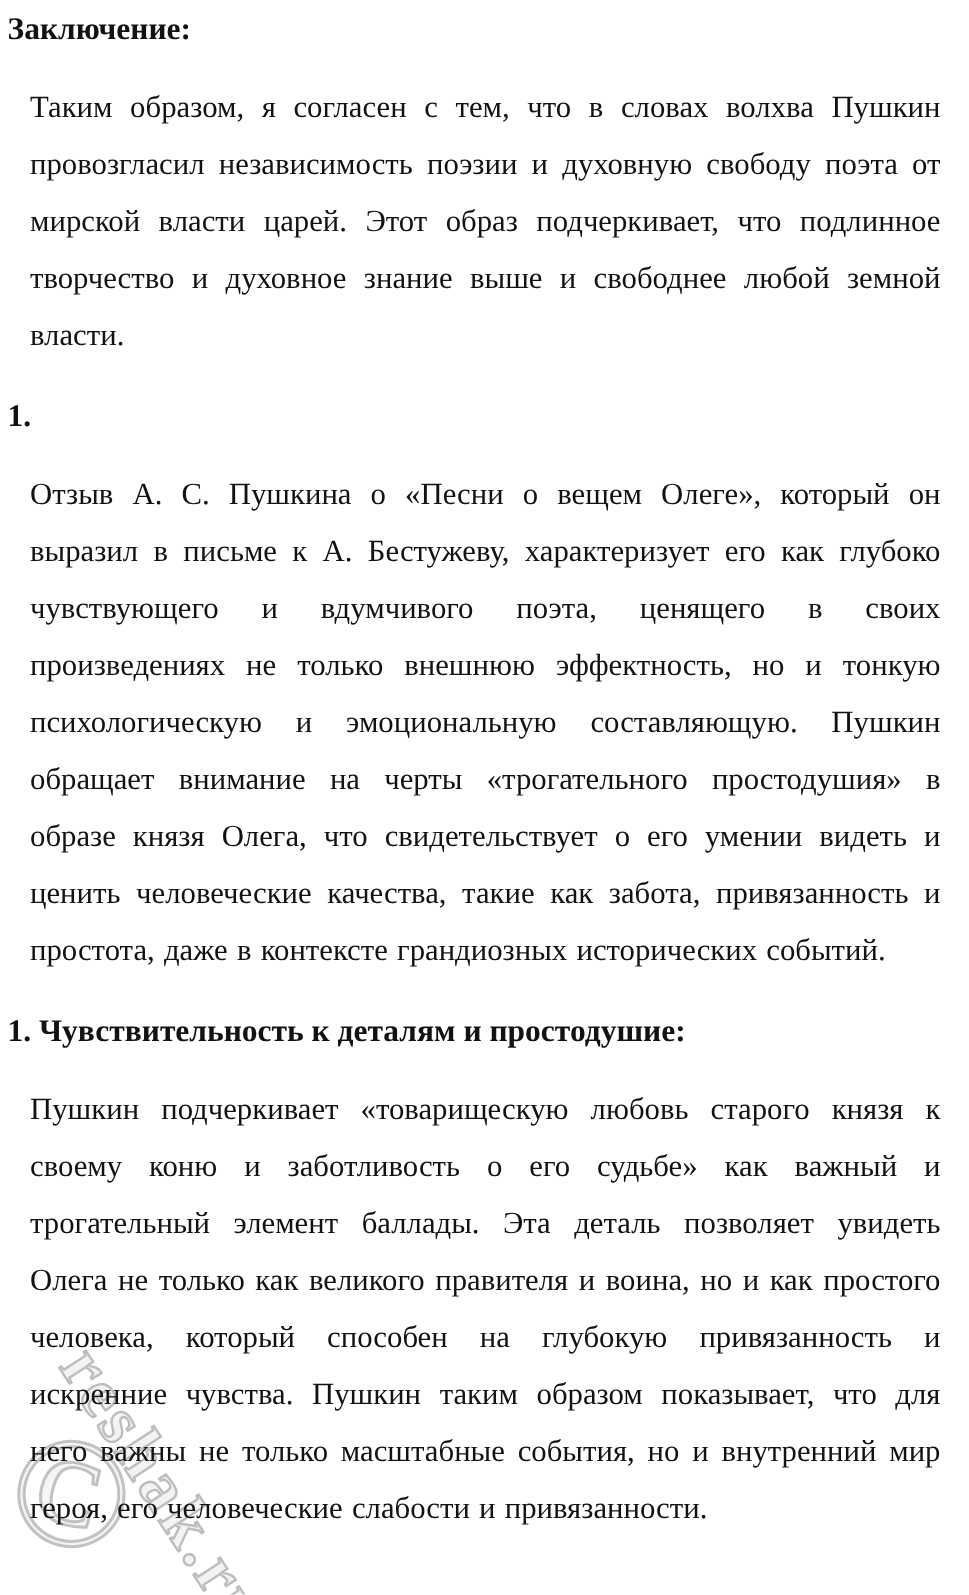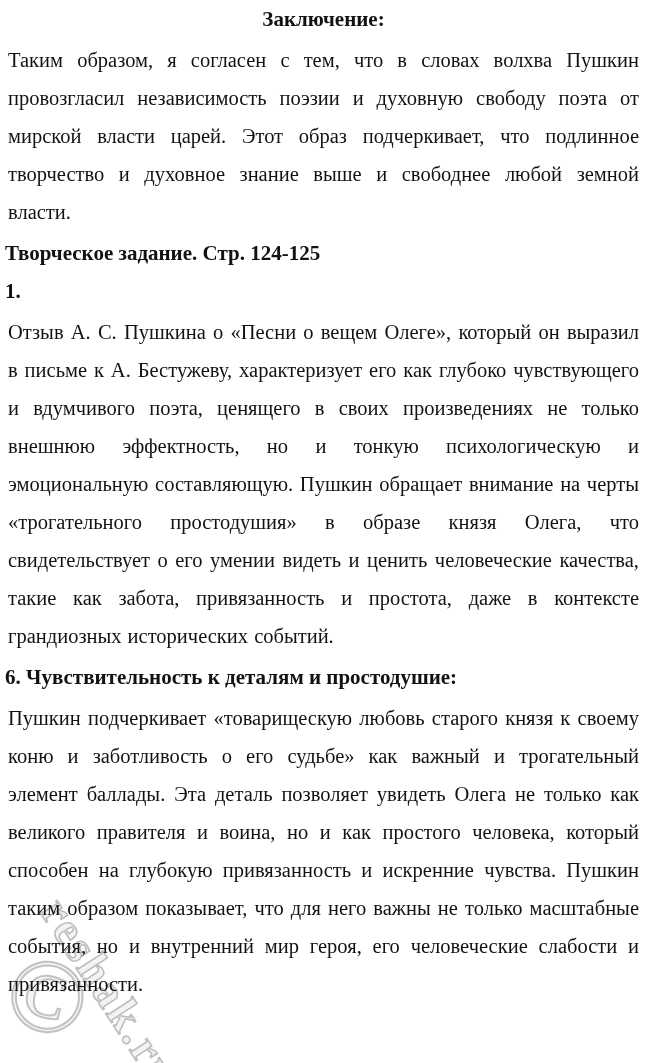--- a/index.html
+++ b/index.html
@@ -15,35 +15,35 @@
     font-family: "Liberation Serif", "DejaVu Serif", serif;
     color: #121212;
   }
   .page {
     position: relative;
     z-index: 1;
     padding: 0 4px 0 5px;
   }
   .header-row {
     display: flex;
-    justify-content: center;
+    justify-content: flex-start;
     align-items: baseline;
     font-size: 20.5px;
     line-height: 38px;
   }
   .section-title {
     font-weight: bold;
     font-size: 21px;
   }
   .copyright {
     font-weight: normal;
     font-size: 20.5px;
   }
   p.body-p {
-    margin: 3px;
+    margin: 15px;
     font-size: 20.5px;
     line-height: 38px;
     text-align: justify;
     word-spacing: 1px;
   }
   p.h-bold {
     margin: 0;
     font-size: 21px;
     line-height: 38px;
     font-weight: bold;
@@ -93,23 +93,22 @@
 
 <div class="page">
 
   <div class="header-row">
     <span class="section-title">Заключение:</span>
   </div>
 
   <p class="body-p">Таким образом, я согласен с тем, что в словах волхва Пушкин провозгласил независимость поэзии и духовную свободу поэта от мирской власти царей. Этот образ подчеркивает, что подлинное творчество и духовное знание выше и свободнее любой земной власти.</p>
 
 
-  <p class="h-bold">Творческое задание. Стр. 124-125</p>
 
   <p class="h-bold">1.</p>
 
   <p class="body-p">Отзыв А. С. Пушкина о «Песни о вещем Олеге», который он выразил в письме к А. Бестужеву, характеризует его как глубоко чувствующего и вдумчивого поэта, ценящего в своих произведениях не только внешнюю эффектность, но и тонкую психологическую и эмоциональную составляющую. Пушкин обращает внимание на черты «трогательного простодушия» в образе князя Олега, что свидетельствует о его умении видеть и ценить человеческие качества, такие как забота, привязанность и простота, даже в контексте грандиозных исторических событий.</p>
 
-  <p class="h-bold">6. Чувствительность к деталям и простодушие:</p>
+  <p class="h-bold">1. Чувствительность к деталям и простодушие:</p>
 
   <p class="body-p">Пушкин подчеркивает «товарищескую любовь старого князя к своему коню и заботливость о его судьбе» как важный и трогательный элемент баллады. Эта деталь позволяет увидеть Олега не только как великого правителя и воина, но и как простого человека, который способен на глубокую привязанность и искренние чувства. Пушкин таким образом показывает, что для него важны не только масштабные события, но и внутренний мир героя, его человеческие слабости и привязанности.</p>
 
 </div>
 
 </body></html>

